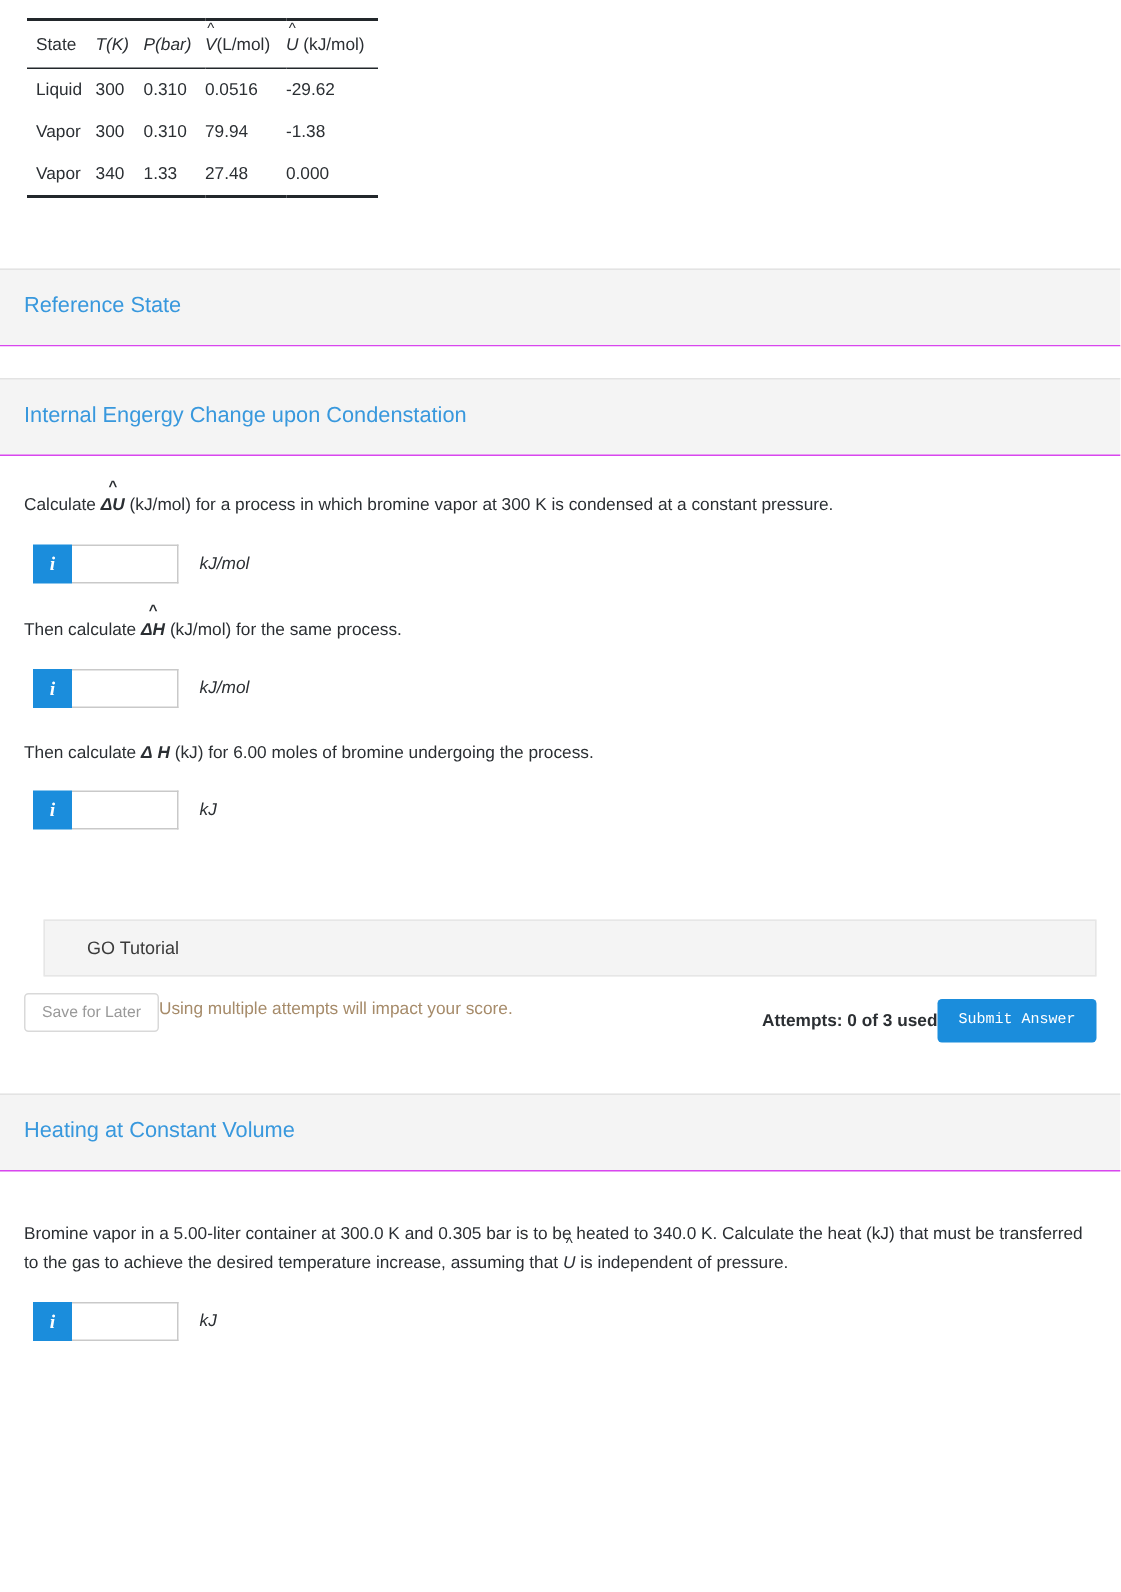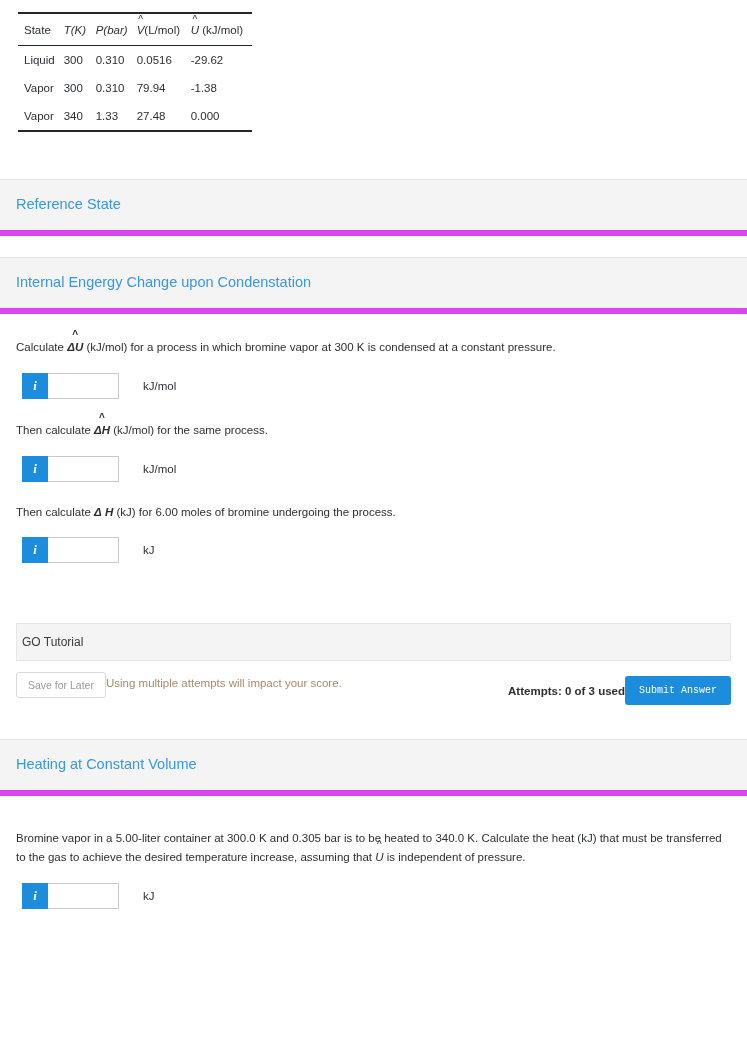--- a/index.html
+++ b/index.html
@@ -69,21 +69,21 @@
     left: 50%;
     transform: translateX(-50%);
     font-style: normal;
     font-size: 10px;
     line-height: 1;
   }
   .spacer-row { height: 21px; background: #ffffff; }
   .section-bar {
     background: #f4f4f4;
     border-top: 1px solid #e3e3e3;
-    border-bottom: 6px solid #d946ef;
+    border-bottom: 1px solid #d946ef;
     padding: 17px 16px;
   }
   .section-title {
     color: #3898dd;
     font-size: 14.5px;
     line-height: 1.1;
   }
 
   
   .qbody { padding: 24px 16px 8px 16px; }
@@ -121,34 +121,36 @@
     border: 1px solid #c9c9c9;
     border-left: none;
     background: #ffffff;
     outline: none;
     font-family: "Liberation Sans", sans-serif;
     font-size: 11.5px;
     padding: 0 5px;
     color: #2b2f33;
   }
   .unit-label {
-    margin-left: 24px;
-    font-size: 11.5px;
-    color: #2b2f33;
+    margin-left: 14px;
+    font-size: 11.5px;
+    color: #2b2f33;
+    font-style: italic;
   }
 
   
   .tutorial-wrap { padding: 38px 16px 0 16px; }
   .tutorial-box {
     background: #f4f4f4;
     border: 1px solid #e6e6e6;
-    padding: 11px 5px;
+    padding: 11px 28px;
     font-size: 12px;
     color: #3a3a3a;
     cursor: pointer;
+    margin-left: 13px;
   }
   .actions {
     display: flex;
     align-items: flex-start;
     justify-content: space-between;
     padding: 11px 16px 0 16px;
   }
   .actions-left { display: flex; flex-direction: row; }
   .save-later-btn {
     background: #ffffff;

